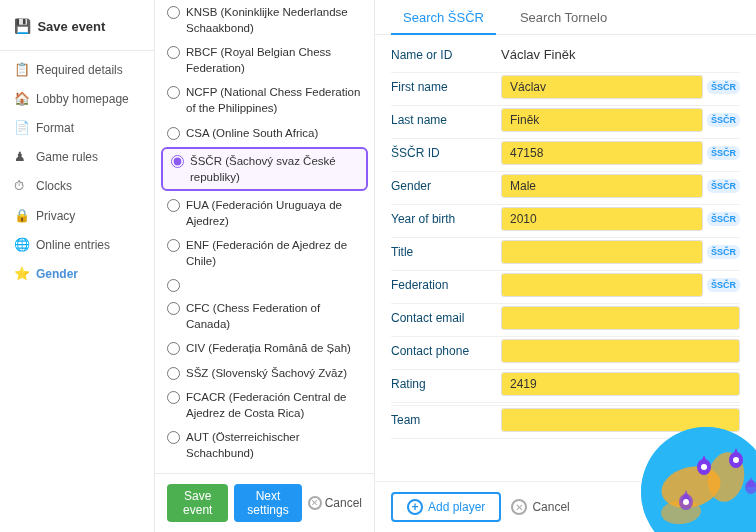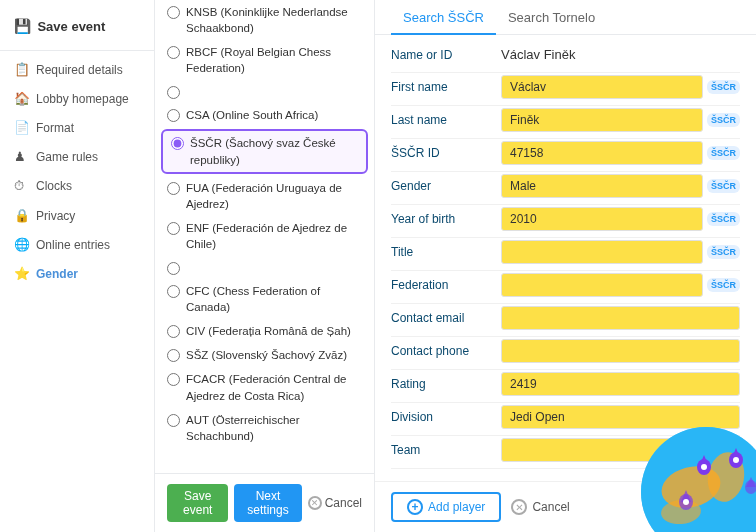--- a/index.html
+++ b/index.html
@@ -26,21 +26,21 @@
     .btn { padding: 5px 12px; border-radius: 4px; border: none; cursor: pointer; font-size: 12px; font-weight: 500; }
     .btn-green { background: #4caf50; color: #fff; }
     .btn-blue { background: #2196f3; color: #fff; }
     .btn-cancel { background: transparent; color: #555; border: none; display: flex; align-items: center; gap: 3px; font-size: 12px; cursor: pointer; }
     .btn-cancel-icon { width: 14px; height: 14px; border: 2px solid #aaa; border-radius: 50%; display: flex; align-items: center; justify-content: center; font-size: 9px; color: #aaa; }
     
     
     .right-panel { flex: 1; padding: 0; background: #fff; position: relative; overflow: hidden; }
     
     
-    .search-tabs { display: flex; border-bottom: 1px solid #e8eaed; padding: 0 16px; gap: 0; }
+    .search-tabs { display: flex; border-bottom: 1px solid #e8eaed; padding: 0 16px; gap: 12px; }
     .search-tab { padding: 10px 12px 8px; font-size: 13px; cursor: pointer; color: #666; border-bottom: 2px solid transparent; margin-bottom: -1px; }
     .search-tab.active { color: #2196f3; border-bottom: 2px solid #2196f3; font-weight: 500; }
     
     
     .search-form { padding: 8px 16px; overflow-y: auto; height: calc(532px - 48px - 50px); }
     .form-row { display: flex; align-items: center; margin-bottom: 6px; }
     .form-label { width: 110px; font-size: 12px; color: #0c4a6e; flex-shrink: 0; }
     .form-value { flex: 1; display: flex; align-items: center; gap: 4px; }
     .form-input { border: 1px solid #e0e0e0; border-radius: 3px; padding: 4px 8px; font-size: 12px; color: #333; background: #fde047; flex: 1; min-width: 0; }
     .form-input.name-input { border: none; background: transparent; padding: 4px 0; font-size: 13px; font-weight: 500; }
@@ -113,20 +113,21 @@
         <li class="federation-item">
           <input type="radio" name="fed" style="">
           <label>KNSB (Koninklijke Nederlandse Schaakbond)</label>
         </li>
         <li class="federation-item">
           <input type="radio" name="fed" style="">
           <label>RBCF (Royal Belgian Chess Federation)</label>
         </li>
         <li class="federation-item">
           <input type="radio" name="fed" style="">
+          <label>NCFP (National Chess Federation of the Philippines)</label>
         </li>
         <li class="federation-item">
           <input type="radio" name="fed" style="">
           <label>CSA (Online South Africa)</label>
         </li>
         <li class="federation-item selected">
           <input type="radio" name="fed" checked="" style="">
           <label>ŠSČR (Šachový svaz České republiky)</label>
         </li>
         <li class="federation-item">
@@ -273,26 +274,20 @@
       <div class="form-divider"></div>
 
       <div class="form-row">
         <div class="form-label">Rating</div>
         <div class="form-value">
           <input class="form-input" type="text" value="2419" style="">
         </div>
       </div>
       <div class="form-divider"></div>
 
-      <div class="form-row">
-        <div class="form-label">Division</div>
-        <div class="form-value">
-          <input class="form-input" type="text" value="Jedi Open" style="">
-        </div>
-      </div>
       <div class="form-divider"></div>
 
       <div class="form-row">
         <div class="form-label">Team</div>
         <div class="form-value">
           <input class="form-input" type="text" value="" style="">
         </div>
       </div>
       <div class="form-divider"></div>
 

